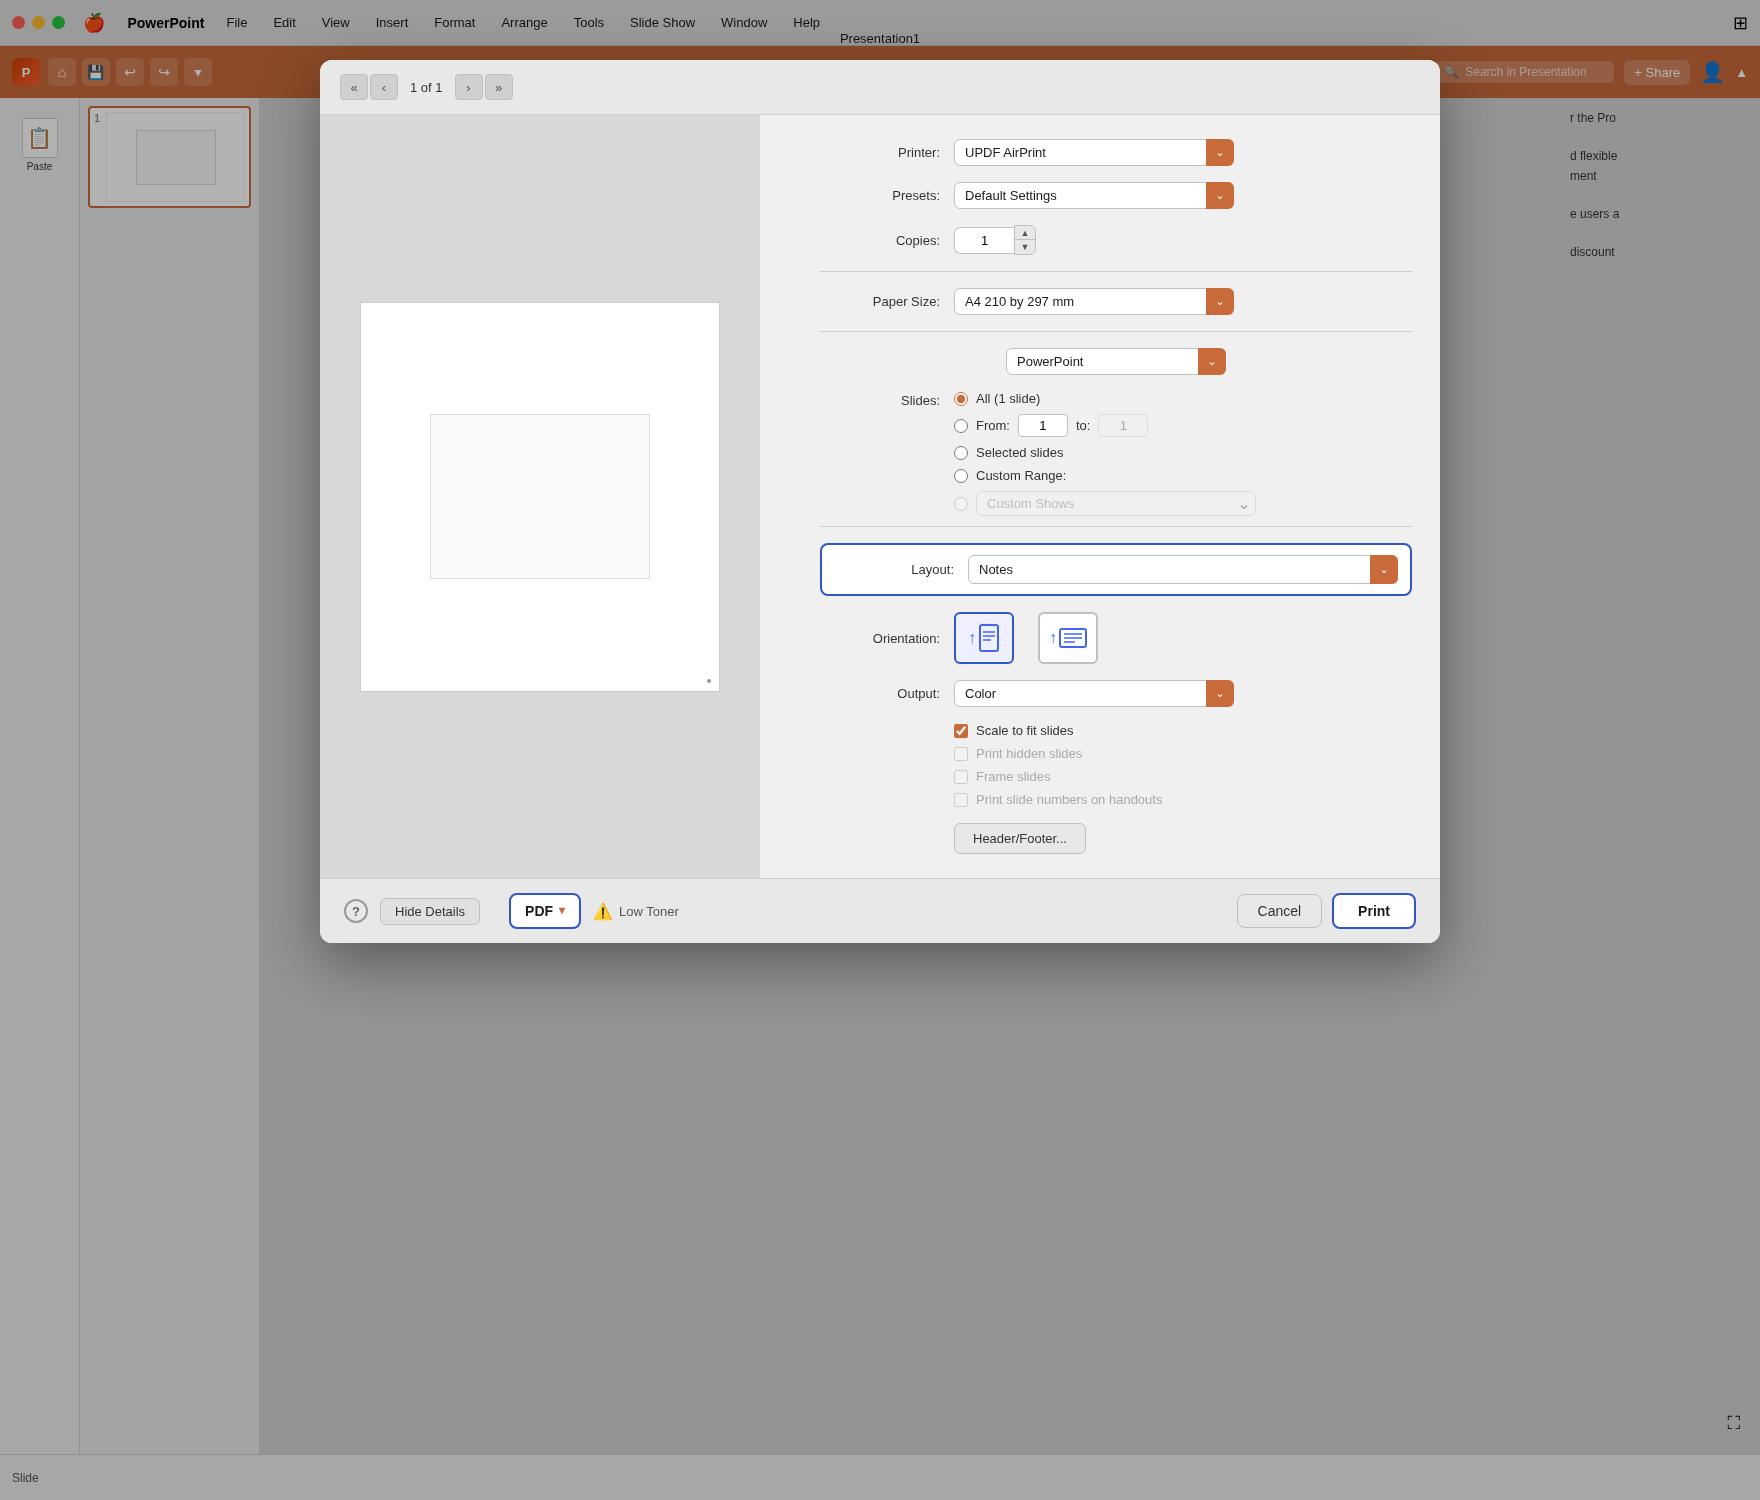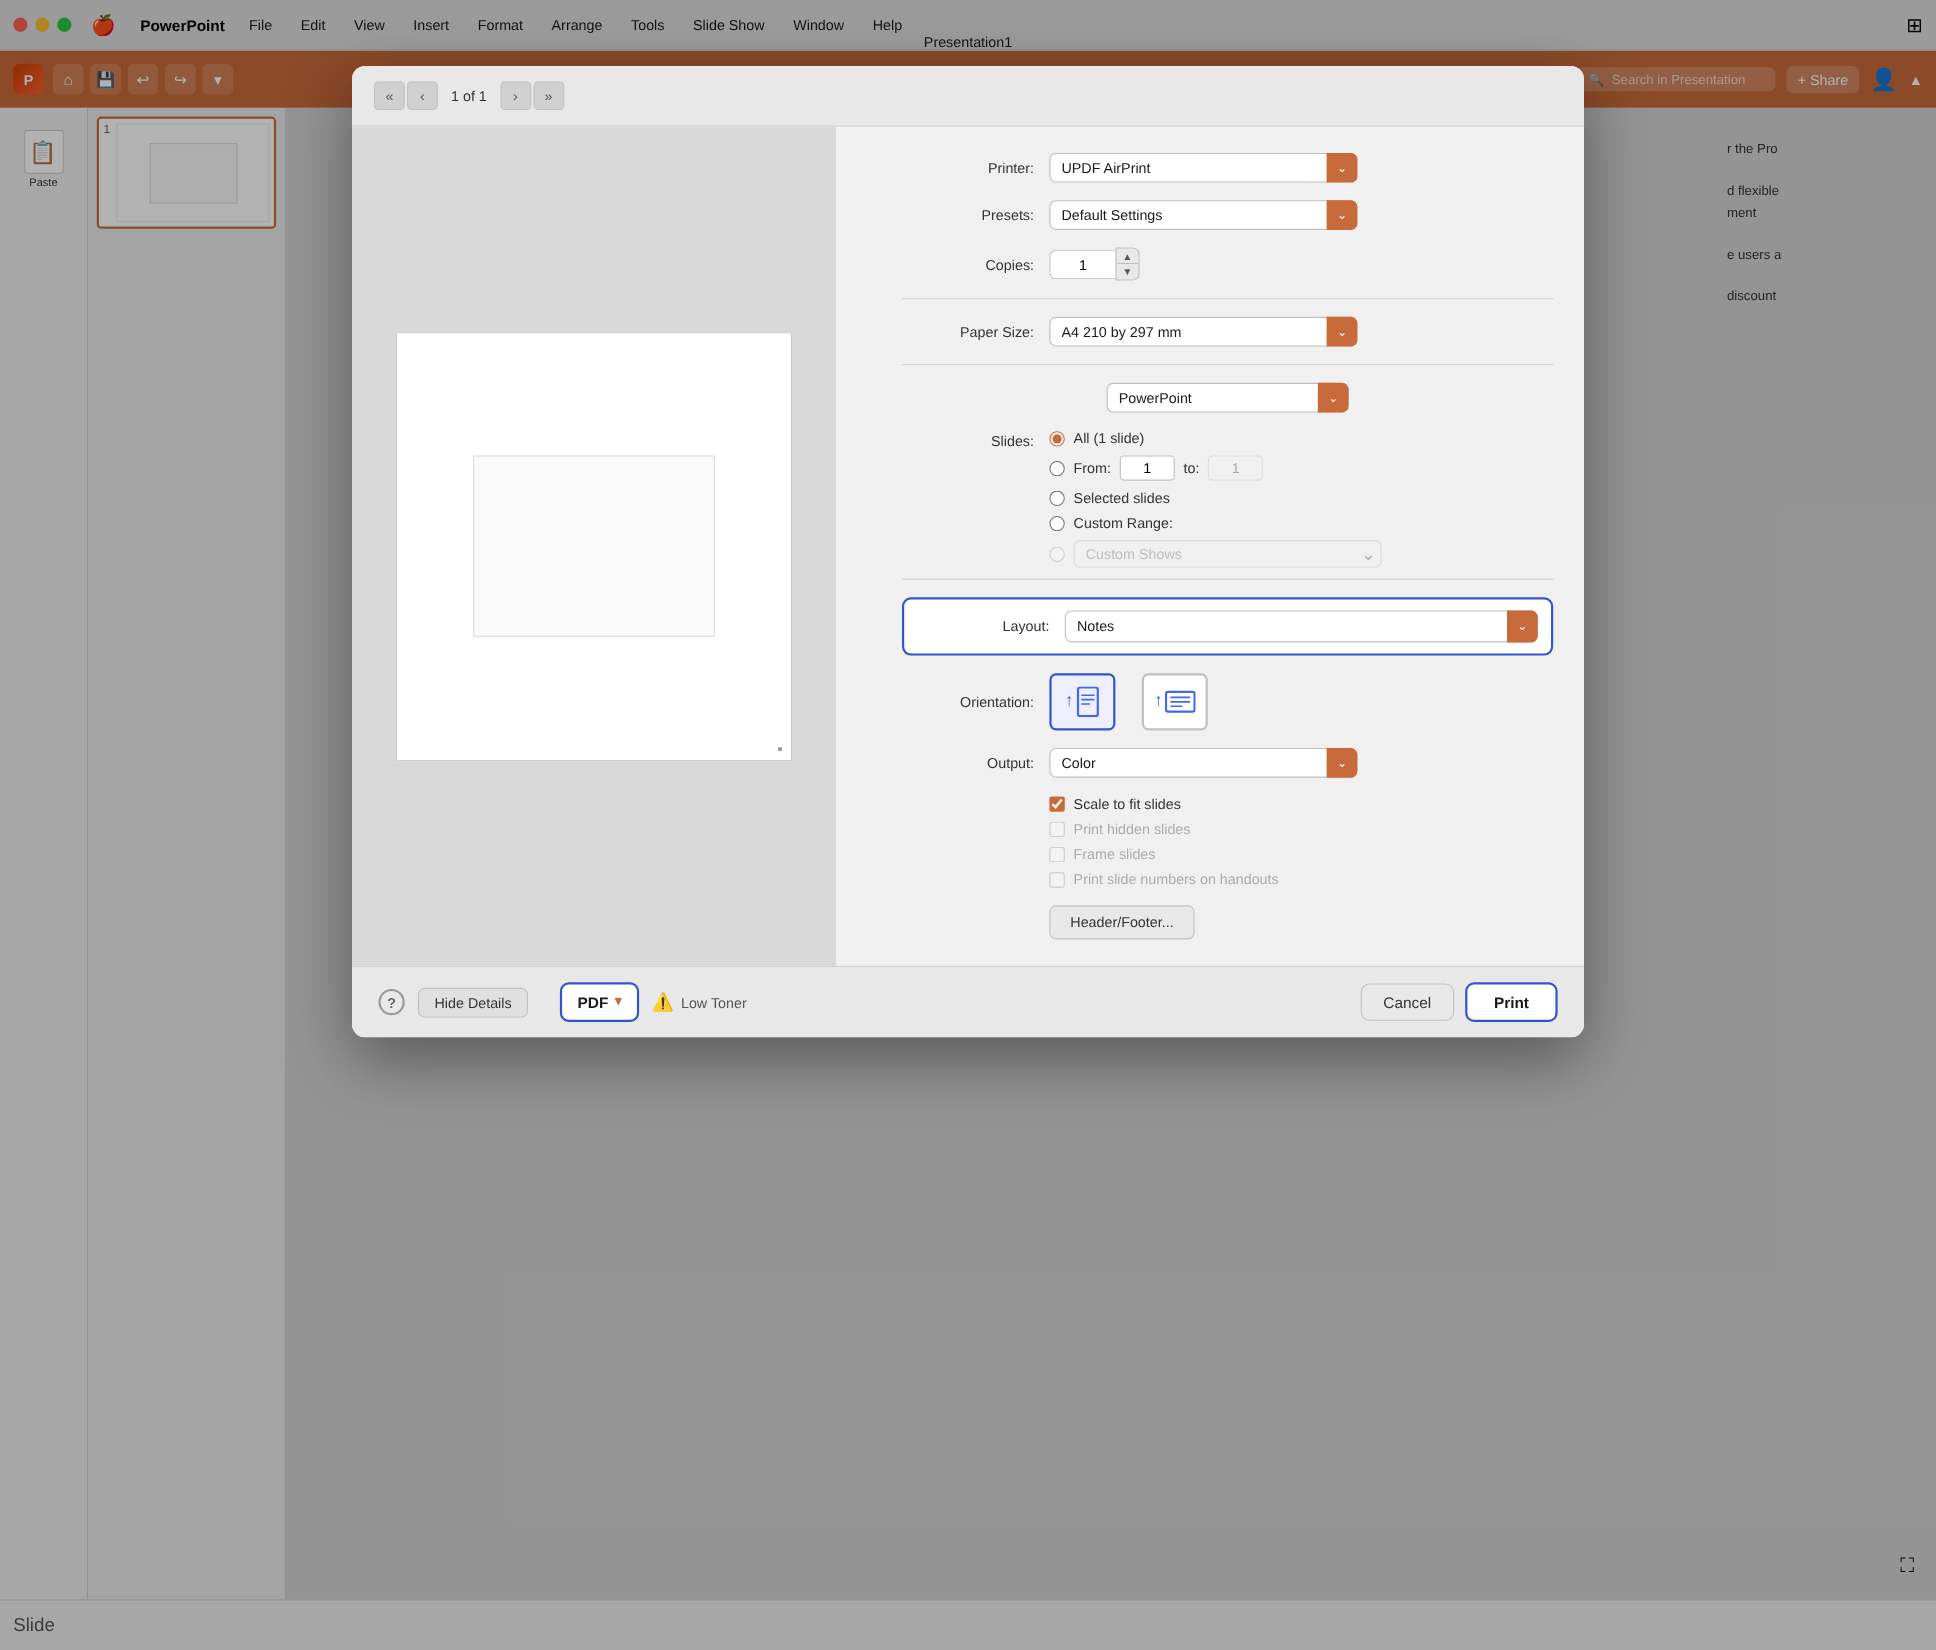--- a/index.html
+++ b/index.html
@@ -178,35 +178,35 @@
       align-items: center;
       justify-content: center;
       position: relative;
     }
     .content-text-right {
       position: absolute;
       right: 0;
       top: 0;
       width: 200px;
       height: 100%;
-      padding: 28px 10px;
+      padding: 11px 10px;
       font-size: 12px;
       color: #333;
       line-height: 1.6;
     }
 
     
     .bottom-bar {
       height: 46px;
       background: #f0f0f0;
       border-top: 1px solid #d0d0d0;
       display: flex;
       align-items: center;
       padding: 0 12px;
-      font-size: 17px;
+      font-size: 12px;
       color: #555;
     }
 
     
     .dialog-overlay {
       position: absolute;
       top: 0;
       left: 0;
       width: 1760px;
       height: 1500px;

